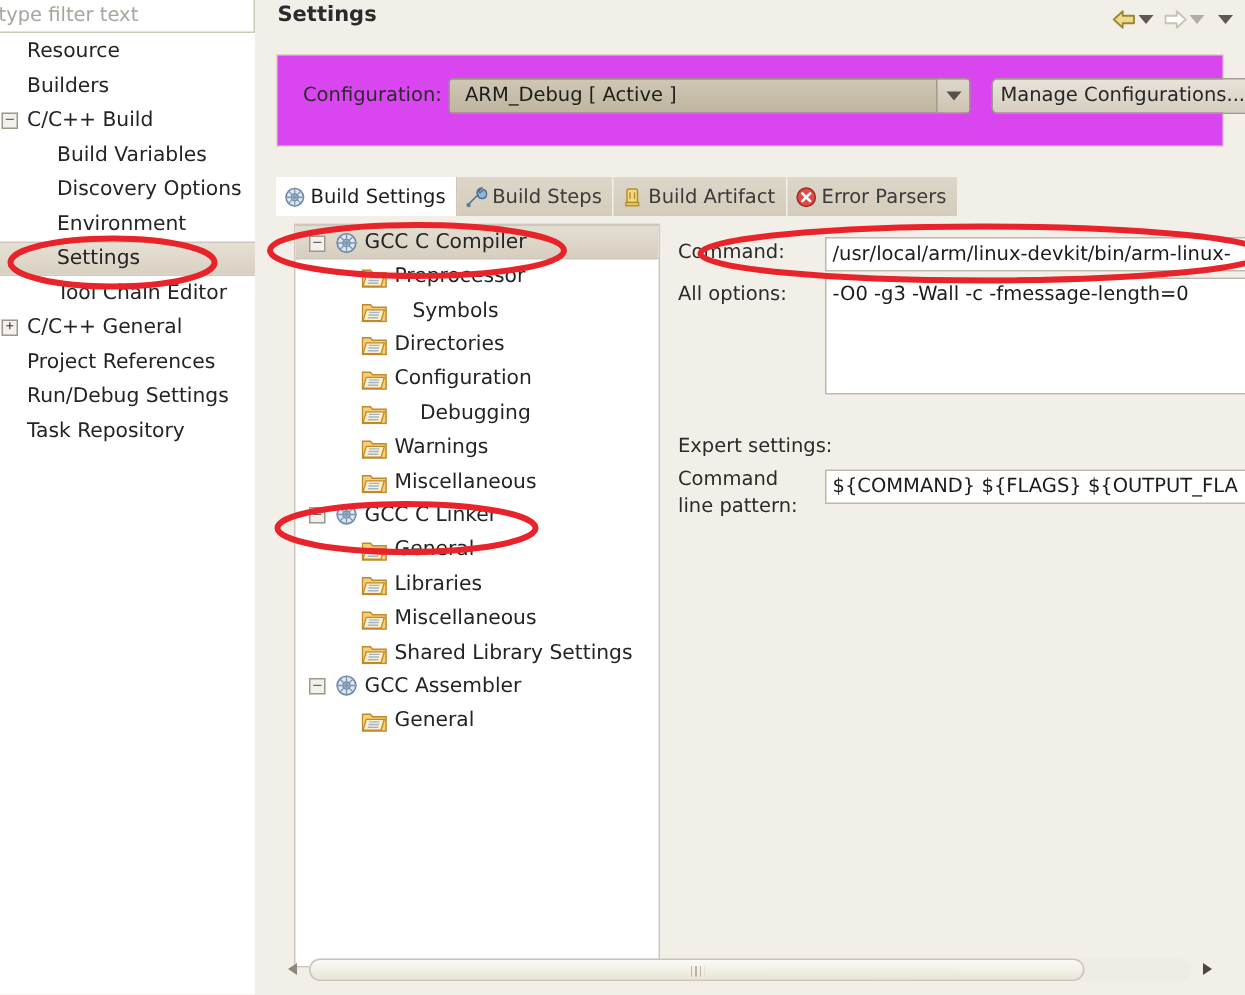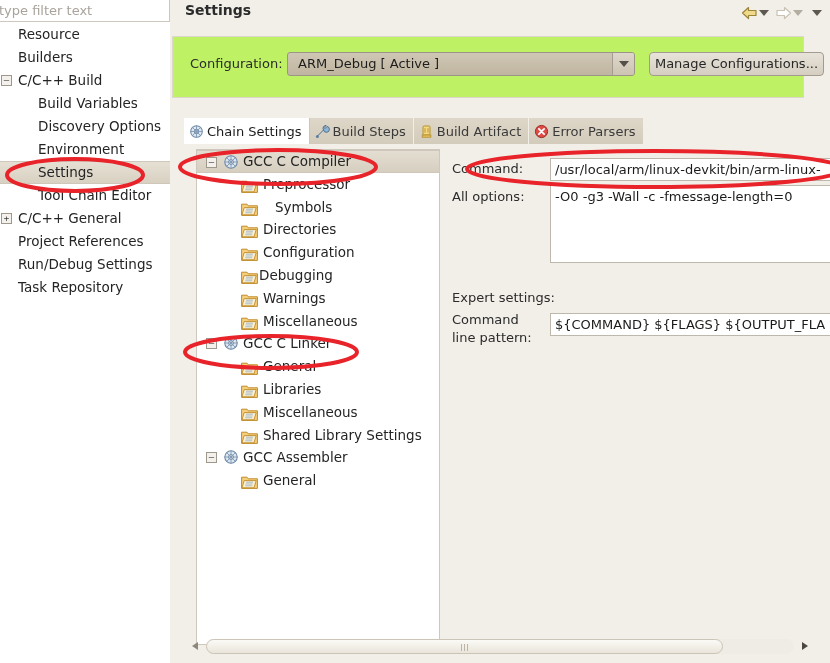--- a/index.html
+++ b/index.html
@@ -84,24 +84,24 @@
   .tri-down {
     width: 0; height: 0;
     border-left: 5px solid transparent;
     border-right: 5px solid transparent;
     border-top: 6px solid #5e5950;
   }
   .tri-down.light { border-top-color: #b2aca1; }
 
   
   #config-group {
-    position: absolute; left: 2px; top: 36px;
+    position: absolute; left: 14px; top: 36px;
     width: 632px; height: 62px;
     border: 1px solid #dcd6cb;
-    background: #bef264;
+    background: #d946ef;
   }
   #config-label {
     position: absolute; left: 17px; top: 19px;
     font-size: 13px; color: #2b2b2b;
   }
   #config-combo {
     position: absolute; left: 114px; top: 15px;
     width: 348px; height: 24px;
     display: flex;
     border: 1px solid #9c9488;
@@ -317,21 +317,21 @@
       <div id="manage-config-btn">Manage Configurations...</div>
     </div>
 
     <div id="tab-strip">
         <div class="tab active">
           <span class="tab-ico"><svg width="15" height="15" viewBox="0 0 16 16">
               <circle cx="8" cy="8" r="6.2" fill="#dde7f2" stroke="#6f8aa6" stroke-width="1.1"></circle>
               <circle cx="8" cy="8" r="2.4" fill="#ffffff" stroke="#6f8aa6" stroke-width="1"></circle>
               <path d="M8 1.3 L8 14.7 M1.3 8 L14.7 8 M3.3 3.3 L12.7 12.7 M12.7 3.3 L3.3 12.7" stroke="#7e97b0" stroke-width="0.9"></path>
             </svg></span>
-          <span>Chain Settings</span>
+          <span>Build Settings</span>
         </div>
         <div class="tab">
           <span class="tab-ico"><svg width="15" height="15" viewBox="0 0 15 15">
               <path d="M2 12.5 L8.5 6 M8.5 6 a3 3 0 1 0 3.6-3.6 L10 4.5 L9 3.5 L11.1 1.4 A3 3 0 0 0 8.5 6 Z" fill="#8fb6d6" stroke="#4d6f8f" stroke-width="1"></path>
               <circle cx="2.4" cy="12.6" r="1.5" fill="#5b7f9f"></circle>
             </svg></span>
           <span>Build Steps</span>
         </div>
         <div class="tab">
           <span class="tab-ico"><svg width="15" height="15" viewBox="0 0 15 15">
@@ -393,21 +393,21 @@
                 <path d="M5 7.2 h7 M4.6 9 h7 M4.2 10.8 h7" stroke="#9fb6c8" stroke-width="0.9"></path>
               </svg></span>
             <span class="lbl" style="left: 66px;">Configuration</span>
           </div>
           <div class="t-row">
             <span class="folder-ico" style="left: 44px;"><svg width="17" height="14" viewBox="0 0 17 14">
                 <path d="M0.6 2.2 h5.4 l1.3 1.6 h9.1 v9.6 h-15.8 z" fill="#f6cf7a" stroke="#c08a2a" stroke-width="1"></path>
                 <path d="M3.2 5.6 h12 l-2.2 7.2 h-12 z" fill="#fdf0d0" stroke="#c08a2a" stroke-width="0.9"></path>
                 <path d="M5 7.2 h7 M4.6 9 h7 M4.2 10.8 h7" stroke="#9fb6c8" stroke-width="0.9"></path>
               </svg></span>
-            <span class="lbl" style="left: 62px;">Debugging</span>
+            <span class="lbl" style="left: 83px;">Debugging</span>
           </div>
           <div class="t-row">
             <span class="folder-ico" style="left: 44px;"><svg width="17" height="14" viewBox="0 0 17 14">
                 <path d="M0.6 2.2 h5.4 l1.3 1.6 h9.1 v9.6 h-15.8 z" fill="#f6cf7a" stroke="#c08a2a" stroke-width="1"></path>
                 <path d="M3.2 5.6 h12 l-2.2 7.2 h-12 z" fill="#fdf0d0" stroke="#c08a2a" stroke-width="0.9"></path>
                 <path d="M5 7.2 h7 M4.6 9 h7 M4.2 10.8 h7" stroke="#9fb6c8" stroke-width="0.9"></path>
               </svg></span>
             <span class="lbl" style="left: 66px;">Warnings</span>
           </div>
           <div class="t-row">

